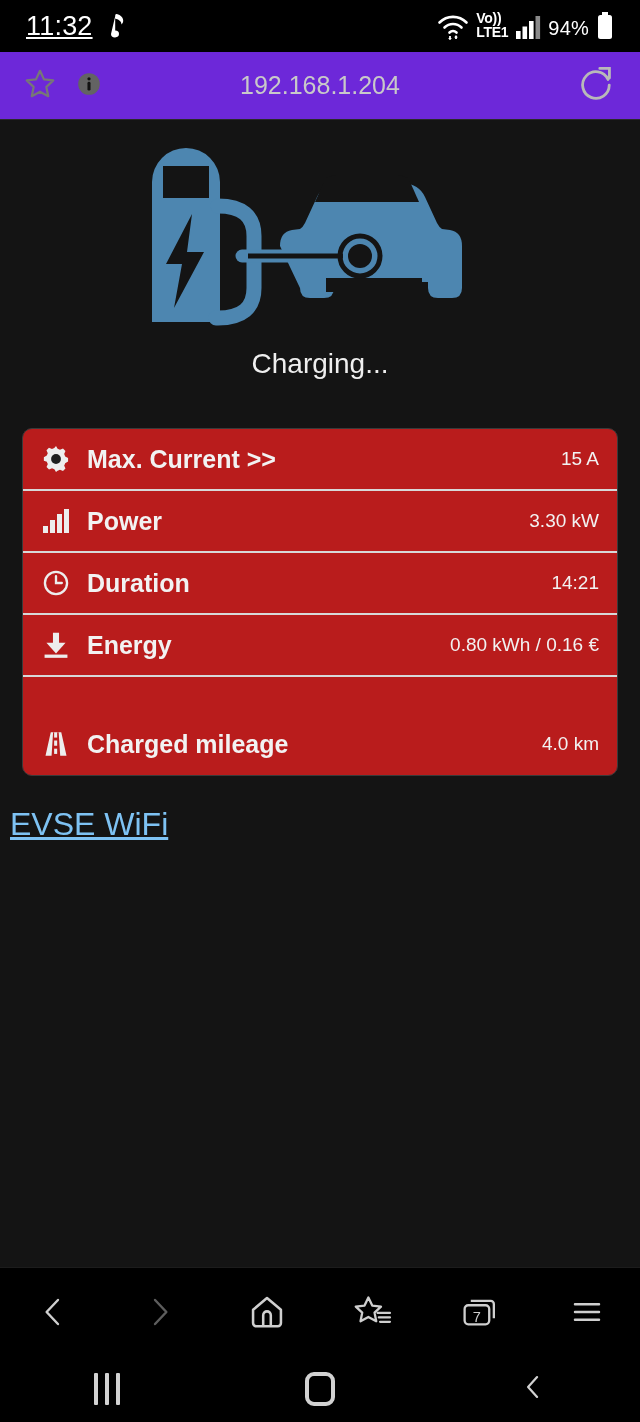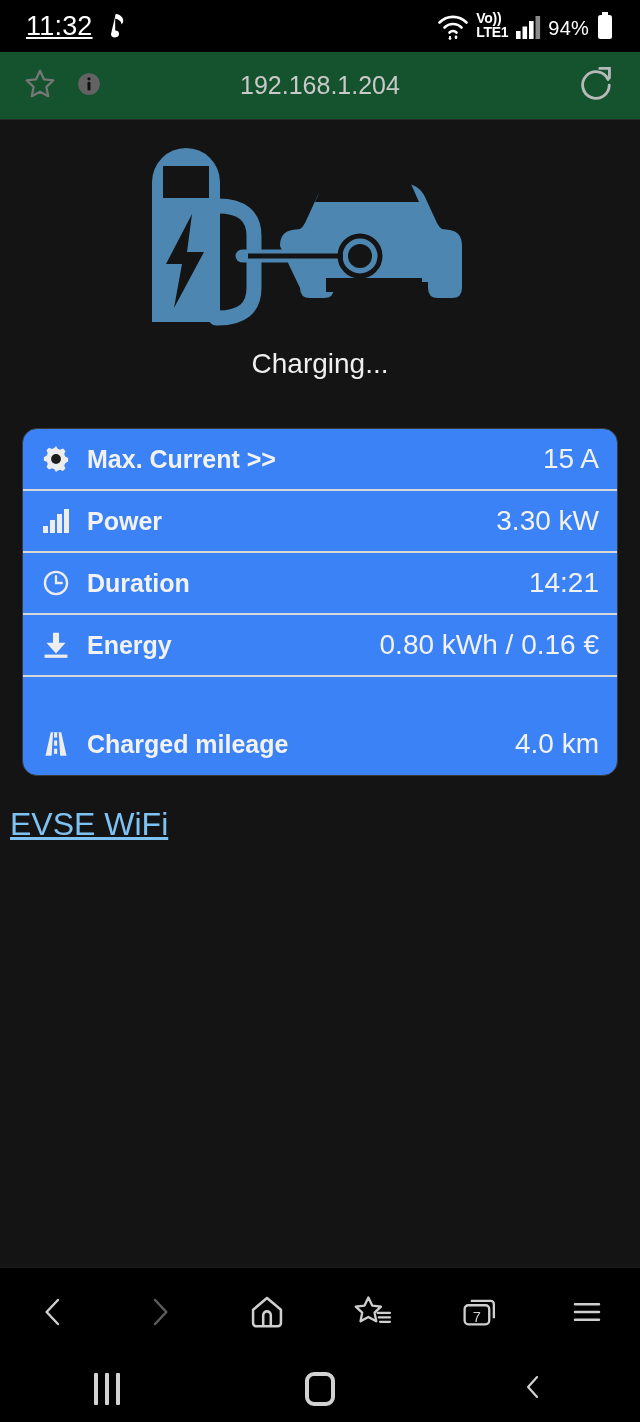--- a/index.html
+++ b/index.html
@@ -31,21 +31,21 @@
   #volte-stack {
     display: flex; flex-direction: column;
     line-height: 1; font-size: 14px; font-weight: bold; color: #fff;
     letter-spacing: -.3px; transform: translateY(-1px);
   }
   #battery-pct { font-size: 20px; color:#fff; letter-spacing: .2px; }
 
   
   #url-bar {
     height: 68px; flex: 0 0 68px;
-    background: #14532d;
+    background: #6d28d9;
     display: flex; align-items: center;
     padding: 0 22px;
     border-bottom: 1px solid #2a2a2a;
     position: relative;
   }
   #url-left { display: flex; align-items: center; gap: 18px; }
   #url-text {
     position: absolute; left: 0; right: 0; text-align: center;
     font-size: 25px; color: #c9c9c9; pointer-events: none;
   }
@@ -73,22 +73,22 @@
   #illustration { display:flex; justify-content:center; margin-top: 6px; }
   #status-text {
     text-align:center; font-size: 28px; color: #efefef;
     margin-top: 22px;
   }
 
   
   #info-card {
     margin: 48px 22px 0 22px;
     border: 1px solid #3a3a3a;
-    border-radius: 15px;
-    background: #3b82f6;
+    border-radius: 10px;
+    background: #b91c1c;
     overflow: hidden;
   }
   .info-row {
     display: flex; align-items: center;
     height: 62px;
     padding: 0 18px 0 16px;
     border-bottom: 2px solid #d8d8d8;
   }
   .info-row:last-child { border-bottom: none; margin-top: 36px; }
   .row-icon {
@@ -96,21 +96,21 @@
     display:flex; align-items:center; justify-content:center;
     color: #ededed;
   }
   .row-label {
     margin-left: 14px;
     font-size: 25px; font-weight: bold; color: #f2f2f2;
     white-space: nowrap;
   }
   .row-value {
     margin-left: auto;
-    font-size: 28px; color: #f2f2f2;
+    font-size: 19px; color: #f2f2f2;
     white-space: nowrap;
   }
 
   #wifi-link {
     display: inline-block;
     margin: 30px 0 0 10px;
     font-size: 32px;
     color: #7ec2f3;
   }
 

